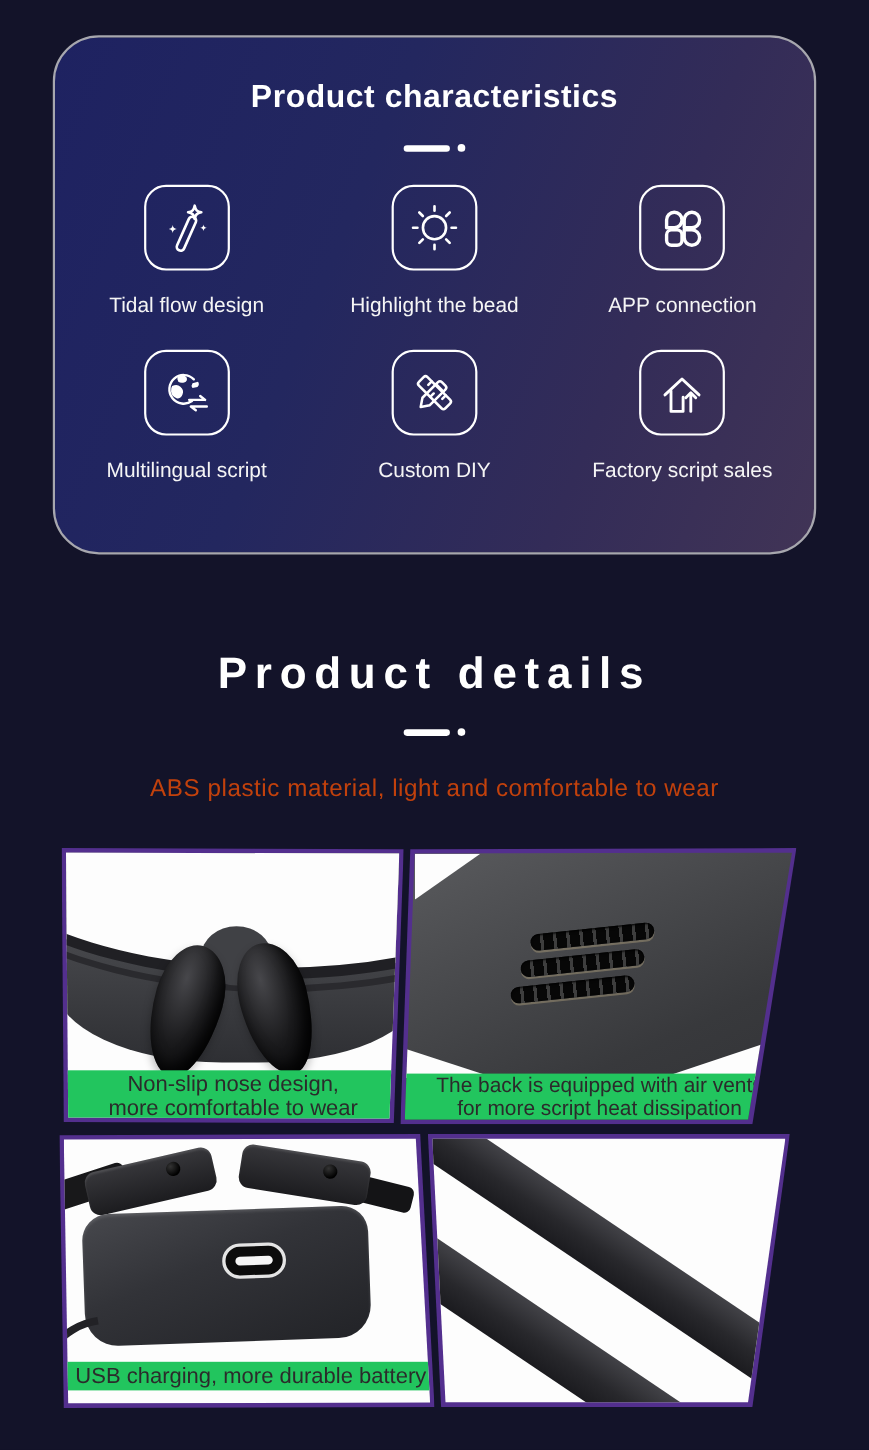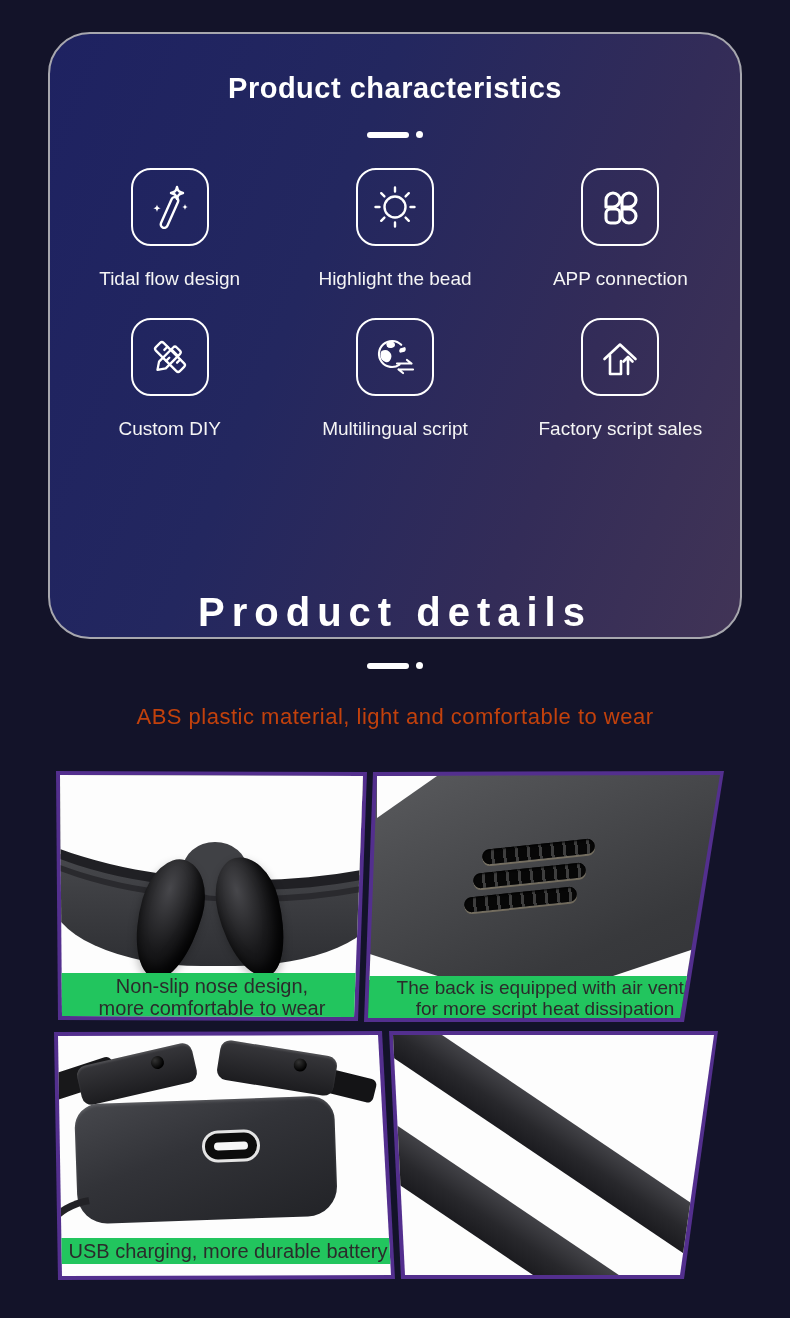--- a/index.html
+++ b/index.html
@@ -4,21 +4,21 @@
 <style>
   html,body{margin:0;padding:0;}
   body{
     width:790px;height:1318px;position:relative;overflow:hidden;
     background:#131329;
     font-family:"Liberation Sans",sans-serif;color:#fff;
   }
 
   
   .card{
-    position:absolute;left:48px;top:32px;width:694px;height:607px;
+    position:absolute;left:48px;top:32px;width:694px;height:472px;
     border:2px solid #a7a7ae;border-radius:42px;box-sizing:border-box;
     background:linear-gradient(112deg,#1e2261 0%,#23275f 38%,#332c58 72%,#413456 100%);
     text-align:center;
   }
   .card-title{margin-top:38px;font-size:29px;font-weight:bold;letter-spacing:.5px;color:#fff;}
   .dash-dot{display:flex;align-items:center;justify-content:center;gap:7px;}
   .card .dash-dot{margin-top:26px;}
   .dash{width:42px;height:6px;border-radius:3px;background:#fff;}
   .dot{width:7px;height:7px;border-radius:50%;background:#fff;}
 
@@ -171,45 +171,45 @@
           <path d="M26 24 L26 17 A7 7 0 0 1 33 10 A7 7 0 0 1 40 17 A7 7 0 0 1 33 24 Z"></path>
           <rect x="10" y="26" width="14" height="14" rx="4.5"></rect>
           <path d="M26 26 L33 26 A7 7 0 0 1 40 33 A7 7 0 0 1 33 40 A7 7 0 0 1 26 33 Z"></path>
         </svg>
       </div>
       <div class="feat-label">APP connection</div>
     </div>
 
     <div class="feat">
       <div class="icon-box">
+        <svg class="icon-svg" width="48" height="48" viewBox="0 0 48 48" style="stroke-width:2.2">
+          <path d="M30.2 11.8 A13 13 0 1 0 28.5 31.6"></path>
+          <path fill="#fff" stroke="none" d="M16 9.5 q5 -2.5 7.5 .5 q1.5 3 -1.5 4.5 q-4 1.5 -6 -1 q-1.5 -2.5 0 -4 Z"></path>
+          <path fill="#fff" stroke="none" d="M10.5 18 q4.5 -2 7.5 .5 q3.5 3 2 7 q-1.5 4.5 -5.5 3.5 q-4.5 -1.5 -5 -6 q-.2 -3.5 1 -5 Z"></path>
+          <path fill="#fff" stroke="none" d="M29 15.5 l5 -1.5 q1.8 2.5 -.5 4.8 l-4.5 1 q-1.6 -2.1 0 -4.3 Z"></path>
+          <path d="M26 30.5 H40 M36 27 L40.5 30.5 M42 36.5 H28 M32 40 L27.5 36.5"></path>
+        </svg>
+      </div>
+      <div class="feat-label">Multilingual script</div>
+    </div>
+
+    <div class="feat">
+      <div class="icon-box">
         <svg class="icon-svg" width="48" height="48" viewBox="0 0 48 48" style="stroke-width:2.3">
           <g transform="rotate(45 24 24)">
             <rect x="7" y="18.5" width="34" height="11" rx="2.5"></rect>
             <path d="M15 18.5 v4.5 M24 29.5 v-4.5 M33 18.5 v4.5"></path>
           </g>
           <g transform="rotate(-45 24 24)">
             <path d="M13 19.5 h20 a2.5 2.5 0 0 1 2.5 2.5 v4.5 a2.5 2.5 0 0 1 -2.5 2.5 h-20 l-7 -4.75 Z"></path>
             <path d="M30.5 19.5 v9.5"></path>
           </g>
         </svg>
       </div>
       <div class="feat-label">Custom DIY</div>
-    </div>
-
-    <div class="feat">
-      <div class="icon-box">
-        <svg class="icon-svg" width="48" height="48" viewBox="0 0 48 48" style="stroke-width:2.2">
-          <path d="M30.2 11.8 A13 13 0 1 0 28.5 31.6"></path>
-          <path fill="#fff" stroke="none" d="M16 9.5 q5 -2.5 7.5 .5 q1.5 3 -1.5 4.5 q-4 1.5 -6 -1 q-1.5 -2.5 0 -4 Z"></path>
-          <path fill="#fff" stroke="none" d="M10.5 18 q4.5 -2 7.5 .5 q3.5 3 2 7 q-1.5 4.5 -5.5 3.5 q-4.5 -1.5 -5 -6 q-.2 -3.5 1 -5 Z"></path>
-          <path fill="#fff" stroke="none" d="M29 15.5 l5 -1.5 q1.8 2.5 -.5 4.8 l-4.5 1 q-1.6 -2.1 0 -4.3 Z"></path>
-          <path d="M26 30.5 H40 M36 27 L40.5 30.5 M42 36.5 H28 M32 40 L27.5 36.5"></path>
-        </svg>
-      </div>
-      <div class="feat-label">Multilingual script</div>
     </div>
 
     <div class="feat">
       <div class="icon-box">
         <svg class="icon-svg" width="48" height="48" viewBox="0 0 48 48" style="stroke-width:2.6">
           <path d="M8.5 26 L24 11.5 L39.5 26"></path>
           <path d="M14 22.5 V41 H25 V28"></path>
           <path d="M32 41 V24.5 M27.5 28.5 L32 24 L36.5 28.5"></path>
         </svg>
       </div>

